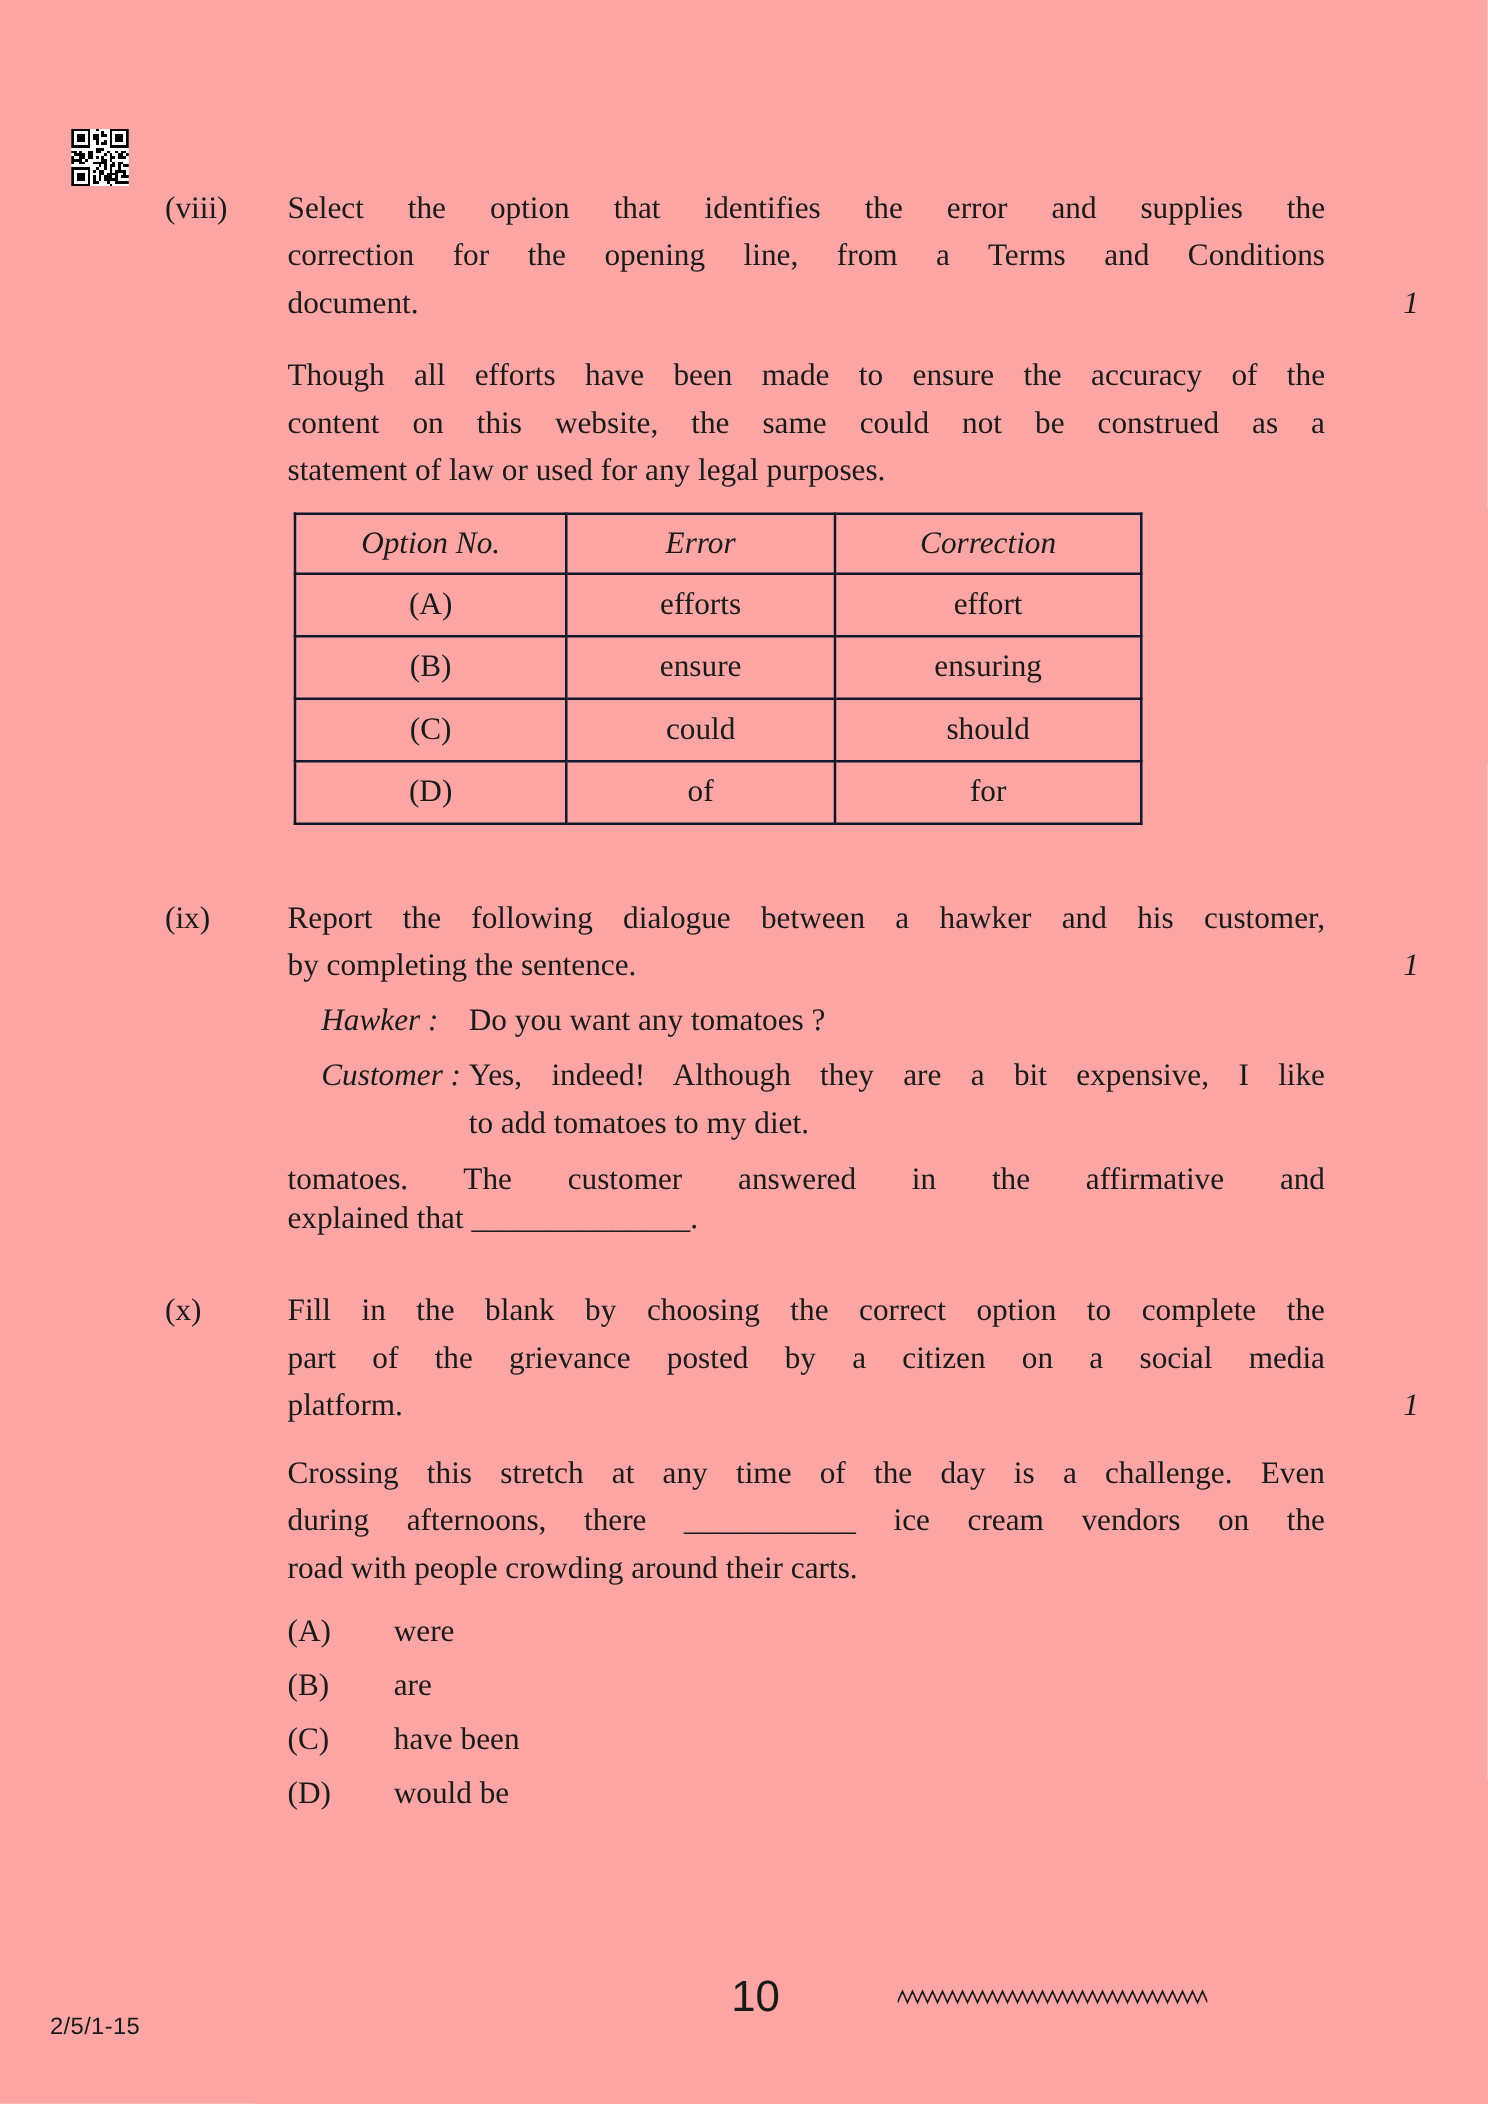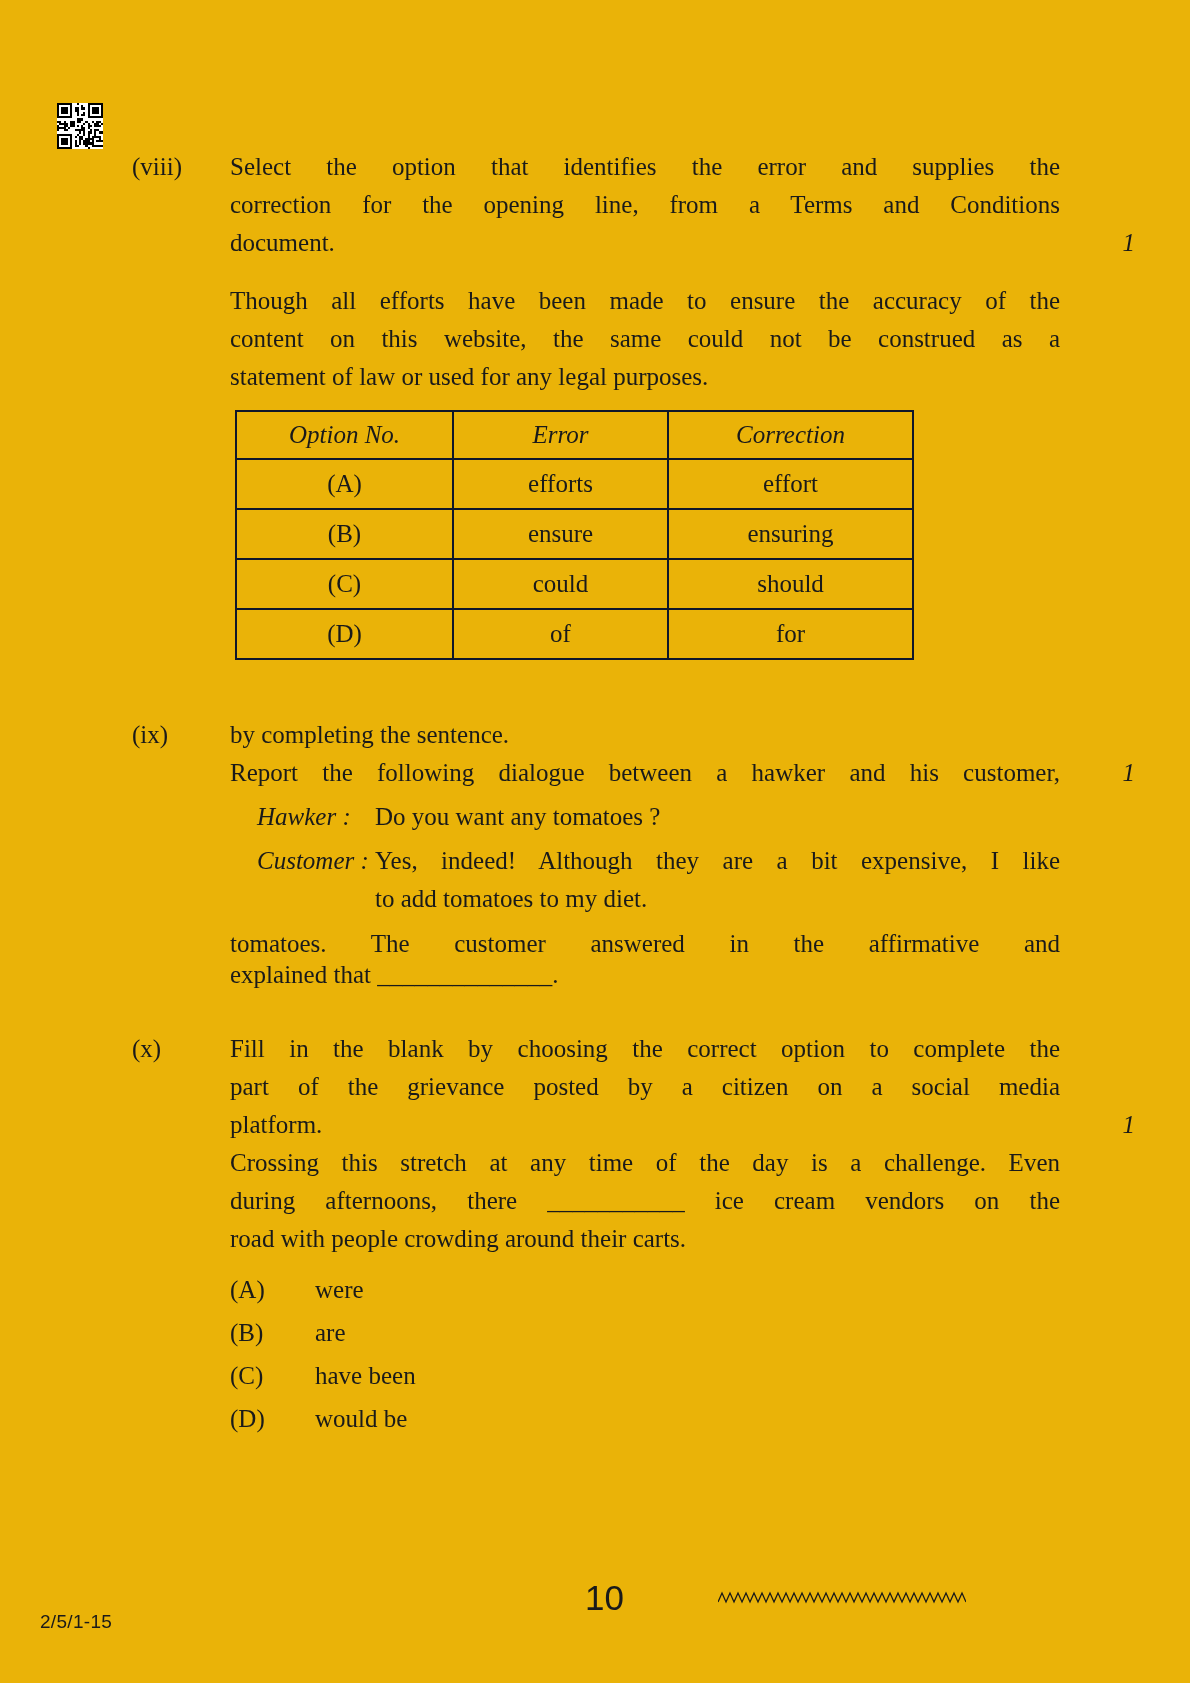--- a/index.html
+++ b/index.html
@@ -1,20 +1,20 @@
 <!DOCTYPE html>
 <html><head>
 <meta charset="utf-8">
 <style>
   html,body{margin:0;padding:0;}
   body{
     width:1190px;height:1683px;background:#ffffff;position:relative;
     font-family:"Liberation Serif",serif;color:#1a1a1a;
   }
-  .page{position:absolute;left:0;top:0;width:1190px;height:1683px;background:#eab308;overflow:hidden;}
+  .page{position:absolute;left:0;top:0;width:1190px;height:1683px;background:#fca5a5;overflow:hidden;}
   .qr{position:absolute;left:57px;top:103px;width:46px;height:46px;}
   .content{position:absolute;left:132px;top:148px;width:1005px;font-size:25px;}
   .q{display:grid;grid-template-columns:98px 830px 77px;}
   .q-label{line-height:38px;}
   .q-mark{align-self:end;line-height:38px;font-style:italic;text-align:right;padding-right:2px;}
   .para .line{height:38px;line-height:38px;white-space:nowrap;}
   .para.tight .line{height:31px;line-height:31px;}
   .line.j{text-align:justify;text-align-last:justify;}
   .indent{margin-left:98px;width:830px;}
   .mt-pass{margin-top:20px;}
@@ -25,21 +25,21 @@
   .err-table th{font-style:italic;font-weight:normal;height:46px;}
   .err-table td{height:48px;font-weight:normal;}
   .err-table th:nth-child(1){width:195px;}
   .err-table th:nth-child(2){width:193px;}
   .err-table th:nth-child(3){width:223px;}
   .dialogue{margin-top:6px;}
   .dlg-row{display:grid;grid-template-columns:145px 685px;margin-bottom:6px;}
   .dlg-speaker{font-style:italic;line-height:38px;margin-left:27px;}
   .dlg-lines .line{height:38px;line-height:38px;white-space:nowrap;}
   .report{margin-top:10px;}
-  .crossing{}
+  .crossing{margin-top:16px;}
   .opts{margin-top:10px;}
   .opt-row{display:grid;grid-template-columns:85px auto;height:43px;line-height:43px;}
   .footer{position:absolute;left:0;top:1578px;width:1190px;height:70px;font-family:"Liberation Sans",sans-serif;}
   .footer-code{position:absolute;left:40px;top:0;font-size:19px;font-weight:400;letter-spacing:0.3px;margin-top:33px;}
   .footer-page{position:absolute;left:585px;top:0;font-size:35px;font-weight:400;}
   .zigzag{position:absolute;left:718px;top:12px;}
 </style>
 </head>
 <body>
 
@@ -229,22 +229,22 @@
               </tr>
             </tbody>
         </table>
       </div>
     </section>
 
     <section class="sec-ix">
       <div class="q">
         <div class="q-label">(ix)</div>
         <div class="para justify">
+            <div class="line j">Report the following dialogue between a hawker and his customer,</div>
             <div class="line">by completing the sentence.</div>
-            <div class="line j">Report the following dialogue between a hawker and his customer,</div>
           </div>
         <div class="q-mark">1</div>
       </div>
       <div class="indent">
         <div class="dialogue">
             <div class="dlg-row">
               <div class="dlg-speaker">Hawker :</div>
               <div class="dlg-lines">
                 <div class="line">Do you want any tomatoes ?</div>
               </div>

